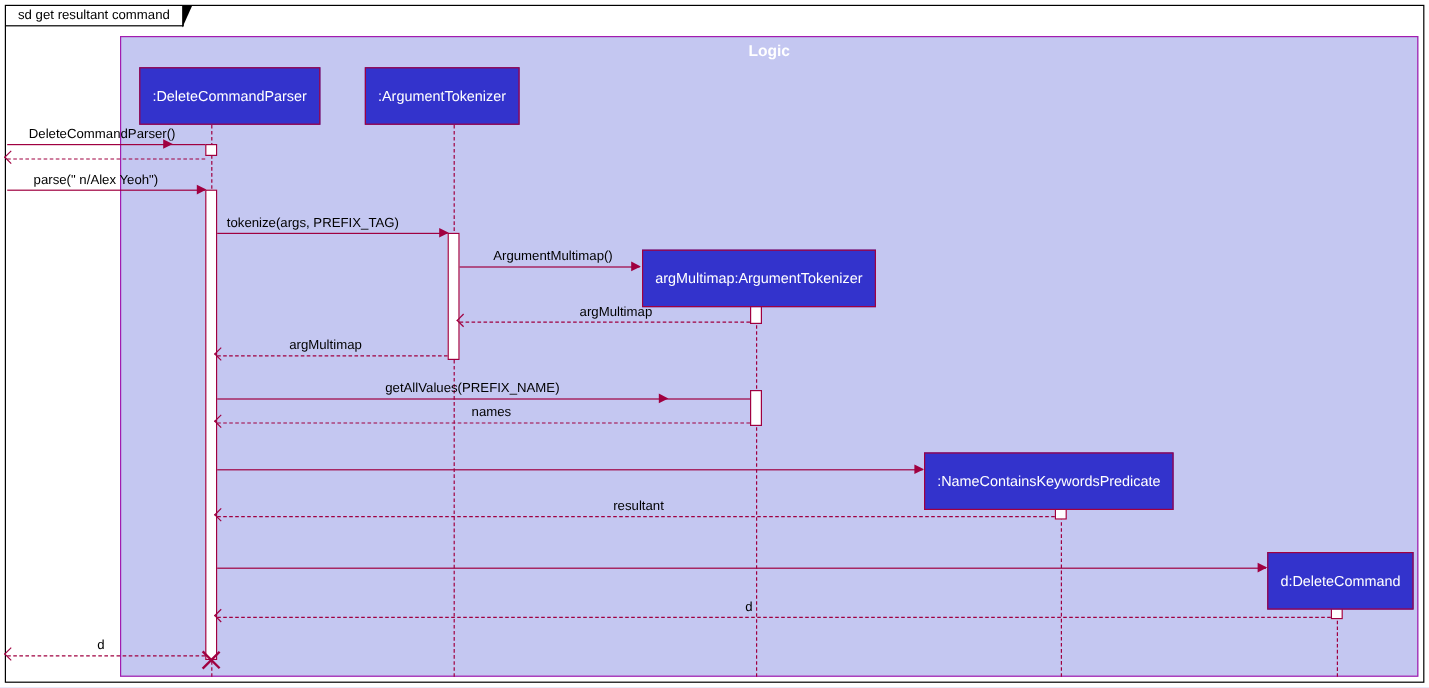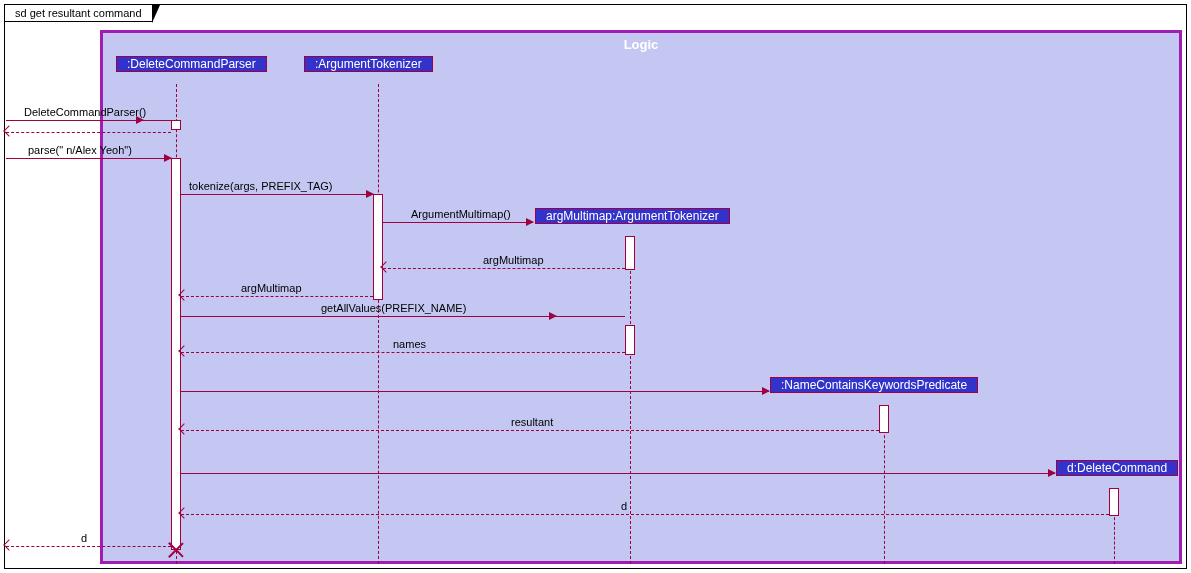--- a/index.html
+++ b/index.html
@@ -1,23 +1,23 @@
 <!DOCTYPE html>
 <html><head>
 <meta charset="utf-8">
 <style>
 *{box-sizing:border-box;margin:0;padding:0}
 body{font-family:Arial,sans-serif;font-size:12px;background:#fff;width:1191px;height:573px;position:relative}
 .outer-frame{position:absolute;left:4px;top:4px;width:1183px;height:565px;border:1px solid #000}
 .frame-label{position:absolute;left:0;top:0;border:1px solid #000;border-left:none;border-top:none;padding:2px 8px;background:#fff;font-size:11px}
 .frame-label::after{content:"";position:absolute;right:-8px;top:0;width:0;height:0;border-top:18px solid #000;border-right:8px solid transparent}
 .frame-label-inner{position:relative;z-index:2;background:#fff;padding:0 2px}
-.logic-frame{position:absolute;left:100px;top:30px;width:1082px;height:534px;background:#c4c7f1;border:3px solid #a21caf}
+.logic-frame{position:absolute;left:100px;top:30px;width:1082px;height:534px;background:#c4c7f1;border:1px solid #a21caf}
 .logic-title{position:absolute;top:4px;left:50%;transform:translateX(-50%);color:#fff;font-weight:bold;font-size:13px}
-.participant{position:absolute;background:#3333cc;color:#fff;border:1.5px solid #a00040;padding:0 10px;font-size:12px;white-space:nowrap;z-index:5}
+.participant{position:absolute;background:#3333cc;color:#fff;border:1.5px solid #a00040;padding:16px 10px;font-size:12px;white-space:nowrap;z-index:5}
 .lifeline{position:absolute;width:0;border-left:1.5px dashed #a00040;z-index:1}
 .activation{position:absolute;width:10px;background:#fff;border:1px solid #a00040;z-index:3}
 .msg{position:absolute;height:14px;z-index:4}
 .msg-line{position:absolute;height:0;border-top:1px solid #a00040}
 .msg-line.dashed{border-top:1px dashed #a00040}
 .msg-label{position:absolute;top:-14px;font-size:11px;color:#000;white-space:nowrap}
 .arrow-right{position:absolute;right:-1px;top:-4px;width:0;height:0;border-left:8px solid #a00040;border-top:4px solid transparent;border-bottom:4px solid transparent}
 .arrow-left-open{position:absolute;left:-1px;top:-5px;width:8px;height:8px;border-left:1px solid #a00040;border-top:1px solid #a00040;transform:rotate(-45deg)}
 .destroy-x{position:absolute;width:16px;height:16px;z-index:6}
 .destroy-x::before,.destroy-x::after{content:"";position:absolute;left:7px;top:-2px;width:1.5px;height:20px;background:#a00040}
@@ -82,21 +82,21 @@
 <div class="msg" style="left:383px;top:268px;width:242px">
   <div class="msg-line dashed" style="width:242px"></div>
     <div class="arrow-left-open"></div>
   <div class="msg-label" style="left:100px">argMultimap</div>
 </div>
 <div class="msg" style="left:181px;top:296px;width:192px">
   <div class="msg-line dashed" style="width:192px"></div>
     <div class="arrow-left-open"></div>
   <div class="msg-label" style="left:60px">argMultimap</div>
 </div>
-<div class="msg" style="left:181px;top:316px;width:375px">
+<div class="msg" style="left:181px;top:332px;width:375px">
   <div class="msg-line" style="width:444px"></div>
     <div class="arrow-right"></div>
   <div class="msg-label" style="left:140px">getAllValues(PREFIX_NAME)</div>
 </div>
 <div class="msg" style="left:181px;top:352px;width:444px">
   <div class="msg-line dashed" style="width:444px"></div>
     <div class="arrow-left-open"></div>
   <div class="msg-label" style="left:212px">names</div>
 </div>
 <div class="msg" style="left:181px;top:391px;width:588px">

